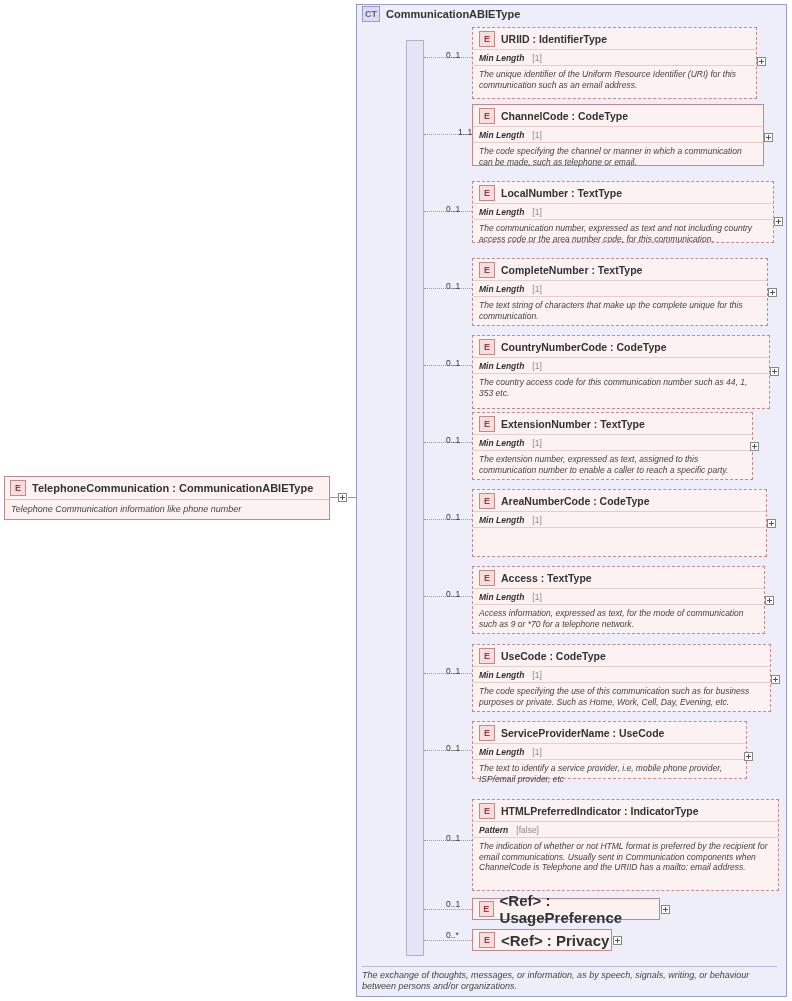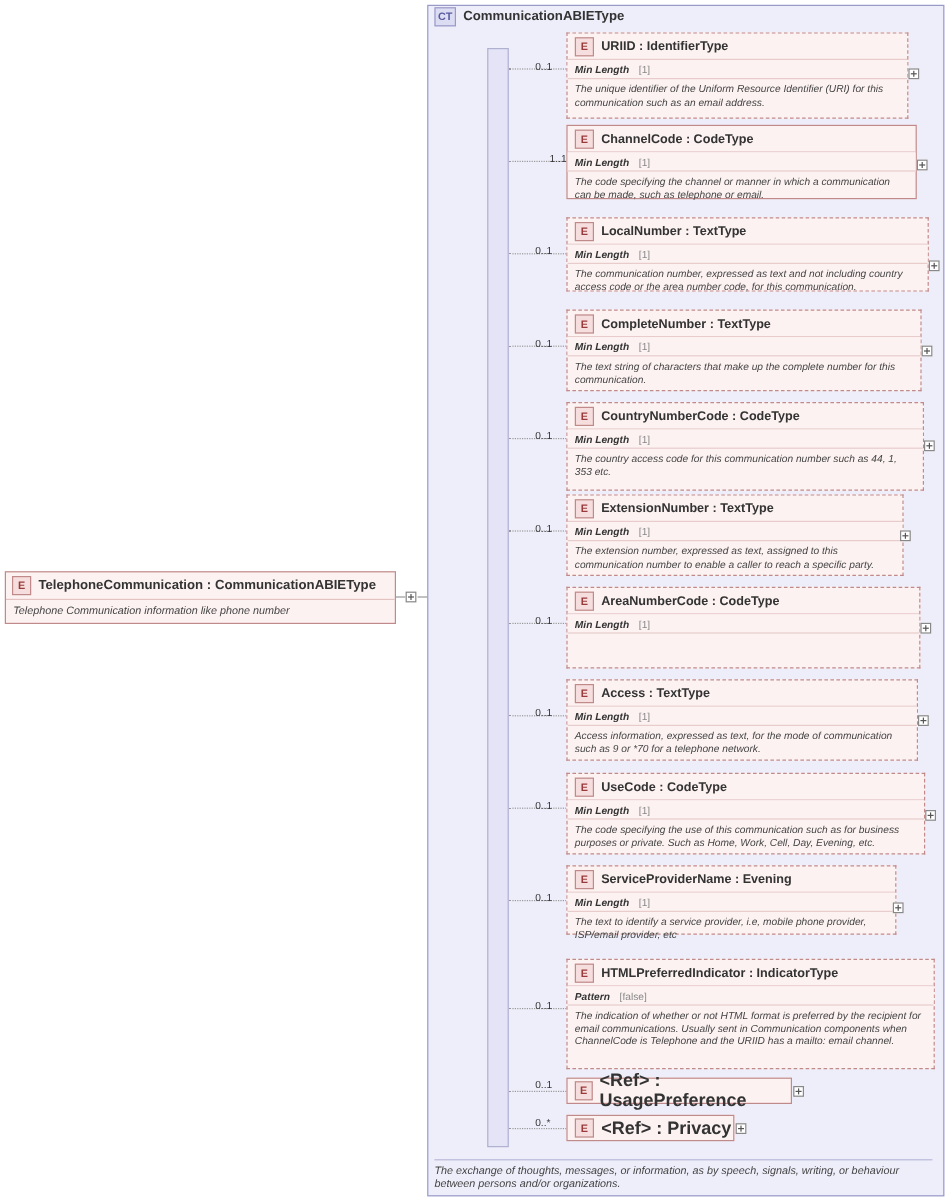--- a/index.html
+++ b/index.html
@@ -302,21 +302,21 @@
   <div class="mult" style="left:446px; top:281px;">0..1</div>
   <div class="el" style="left:472px; top:258px; width:296px; height:68px;">
     <div class="el-hdr">
       <span class="badge-e">E</span>
       <span class="el-name">CompleteNumber : TextType</span>
     </div>
     <div class="el-facet">
       <span class="facet-name">Min Length</span>
       <span class="facet-val">[1]</span>
     </div>
-    <div class="el-doc">The text string of characters that make up the complete number for this communication.</div>
+    <div class="el-doc">The text string of characters that make up the complete unique for this communication.</div>
   </div>
   <div class="plus-box" style="left:768px; top:288px;"></div>
 
   <div class="tline" style="left:424px; top:365px; width:48px;"></div>
   <div class="mult" style="left:446px; top:358px;">0..1</div>
   <div class="el" style="left:472px; top:335px; width:298px; height:74px;">
     <div class="el-hdr">
       <span class="badge-e">E</span>
       <span class="el-name">CountryNumberCode : CodeType</span>
     </div>
@@ -385,42 +385,42 @@
     </div>
     <div class="el-doc">The code specifying the use of this communication such as for business purposes or private. Such as Home, Work, Cell, Day, Evening, etc.</div>
   </div>
   <div class="plus-box" style="left:771px; top:675px;"></div>
 
   <div class="tline" style="left:424px; top:750px; width:48px;"></div>
   <div class="mult" style="left:446px; top:743px;">0..1</div>
   <div class="el" style="left:472px; top:721px; width:275px; height:58px;">
     <div class="el-hdr">
       <span class="badge-e">E</span>
-      <span class="el-name">ServiceProviderName : Evening</span>
+      <span class="el-name">ServiceProviderName : UseCode</span>
     </div>
     <div class="el-facet">
       <span class="facet-name">Min Length</span>
       <span class="facet-val">[1]</span>
     </div>
     <div class="el-doc">The text to identify a service provider, i.e, mobile phone provider, ISP/email provider, etc</div>
   </div>
   <div class="plus-box" style="left:744px; top:752px;"></div>
 
   <div class="tline" style="left:424px; top:840px; width:48px;"></div>
   <div class="mult" style="left:446px; top:833px;">0..1</div>
   <div class="el" style="left:472px; top:799px; width:307px; height:92px;">
     <div class="el-hdr">
       <span class="badge-e">E</span>
       <span class="el-name">HTMLPreferredIndicator : IndicatorType</span>
     </div>
     <div class="el-facet">
       <span class="facet-name">Pattern</span>
       <span class="facet-val">[false]</span>
     </div>
-    <div class="el-doc">The indication of whether or not HTML format is preferred by the recipient for email communications. Usually sent in Communication components when ChannelCode is Telephone and the URIID has a mailto: email channel.</div>
+    <div class="el-doc">The indication of whether or not HTML format is preferred by the recipient for email communications. Usually sent in Communication components when ChannelCode is Telephone and the URIID has a mailto: email address.</div>
   </div>
 
   <div class="tline" style="left:424px; top:909px; width:48px;"></div>
   <div class="mult" style="left:446px; top:899px;">0..1</div>
   <div class="ref-el" style="left:472px; top:898px; width:188px;">
     <span class="badge-e">E</span>
     <span class="el-name">&lt;Ref&gt;     : UsagePreference</span>
   </div>
   <div class="plus-box" style="left:661px; top:905px;"></div>
 

